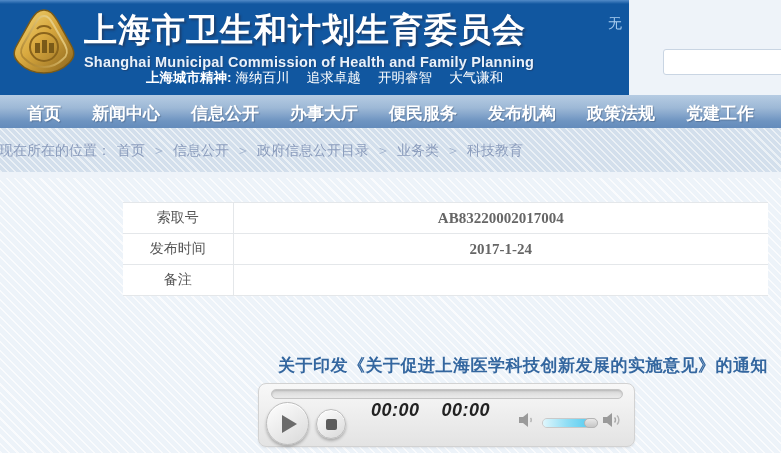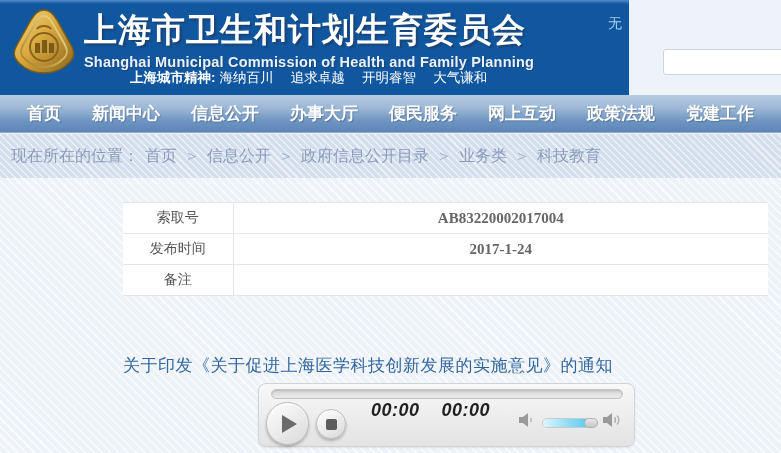--- a/index.html
+++ b/index.html
@@ -20,21 +20,21 @@
   .titles { position:absolute; left:84px; top:8px; white-space:nowrap; }
   .site-title {
     font-size:33px; font-weight:bold; color:#ffffff; letter-spacing:1px;
     text-shadow:2px 2px 2px rgba(40,40,60,.45);
   }
   .site-subtitle {
     font-size:14.5px; font-weight:bold; color:#e9f1fa; margin-top:1px; letter-spacing:.2px;
     text-shadow:1px 1px 1px rgba(40,40,60,.35);
   }
   .spirit {
-    position:absolute; left:130px; top:69px; font-size:13.5px; color:#ffffff; white-space:nowrap;
+    position:absolute; left:146px; top:69px; font-size:13.5px; color:#ffffff; white-space:nowrap;
   }
   .spirit b { font-weight:bold; margin-right:4px; }
   .top-link {
     position:absolute; right:7px; top:15px; font-size:14px; color:#a9cdf0; cursor:pointer;
   }
   .search-input {
     position:absolute; left:663px; top:49px; width:135px; height:26px;
     background:#ffffff; border:1px solid #c9d5e3; border-radius:3px;
     padding:0 8px; font-size:13px; color:#333; outline:none;
   }
@@ -47,25 +47,25 @@
     display:flex; align-items:center; justify-content:space-between;
     padding:0 27px;
   }
   .nav-item {
     color:#ffffff; font-size:17px; font-weight:bold; cursor:pointer; white-space:nowrap;
     text-shadow:1px 1px 1px rgba(50,70,100,.4);
   }
 
   
   .breadcrumb {
-    position:absolute; left:0; top:134px; width:781px; height:44px;
+    position:absolute; left:0; top:128px; width:781px; height:44px;
     background:#d3dfec;
     background-image:repeating-linear-gradient(45deg, rgba(255,255,255,.55) 0 1.5px, rgba(255,255,255,0) 1.5px 5px);
-    line-height:44px; font-size:16px; color:#8b9cbc; white-space:nowrap;
-    padding-left:16px; text-indent:-5px;
+    line-height:44px; font-size:14px; color:#8b9cbc; white-space:nowrap;
+    padding-left:4px; text-indent:-5px;
   }
   .breadcrumb .crumb { color:#8b9cbc; cursor:pointer; }
   .breadcrumb .sep { margin:0 7px; color:#9fb0cb; }
   .breadcrumb .loc { margin-right:6px; }
 
   
   .main {
     position:absolute; left:0; top:178px; width:781px; height:275px;
     background:#edf3f9;
     background-image:repeating-linear-gradient(45deg, rgba(255,255,255,.7) 0 1.5px, rgba(255,255,255,0) 1.5px 6px);
@@ -78,22 +78,22 @@
   }
   .info-table td {
     height:31px; border:1px solid #e4e7ea; border-left:none; border-right:none;
     font-size:14px; text-align:center; vertical-align:middle;
   }
   .info-table td.label { width:110px; border-right:1px solid #e4e7ea; color:#555; }
   .info-table td.value { color:#666; font-family:"Liberation Serif","DejaVu Serif",serif; font-size:15px;font-weight:bold; }
 
   
   .article-title {
-    position:absolute; left:123px; top:176px; width:645px; text-align:left;
-    font-size:17px; font-weight:normal; color:#33669f; letter-spacing:.5px;
+    position:absolute; left:123px; top:176px; width:645px; text-align:right;
+    font-size:17px; font-weight:bold; color:#33669f; letter-spacing:.5px;
   }
 
   
   .player {
     position:absolute; left:258px; top:205px; width:377px; height:64px;
     background:linear-gradient(#f8f8f8, #e3e3e3); border:1px solid #d2d2d2;
     border-radius:8px; box-shadow:0 1px 2px rgba(0,0,0,.08);
   }
   .progress {
     position:absolute; left:12px; top:5px; width:352px; height:10px;
@@ -176,21 +176,21 @@
     <span class="top-link">无</span>
     <input class="search-input" type="text" value="" style="">
   </div>
 
   <div class="nav">
     <span class="nav-item">首页</span>
     <span class="nav-item">新闻中心</span>
     <span class="nav-item">信息公开</span>
     <span class="nav-item">办事大厅</span>
     <span class="nav-item">便民服务</span>
-    <span class="nav-item">网上互动</span>
+    <span class="nav-item">发布机构</span>
     <span class="nav-item">政策法规</span>
     <span class="nav-item">党建工作</span>
   </div>
 
   <div class="breadcrumb">
     <span class="loc">现在所在的位置：</span><span class="crumb">首页</span><span class="sep">＞</span><span class="crumb">信息公开</span><span class="sep">＞</span><span class="crumb">政府信息公开目录</span><span class="sep">＞</span><span class="crumb">业务类</span><span class="sep">＞</span><span class="crumb">科技教育</span>
   </div>
 
   <div class="main">
 

